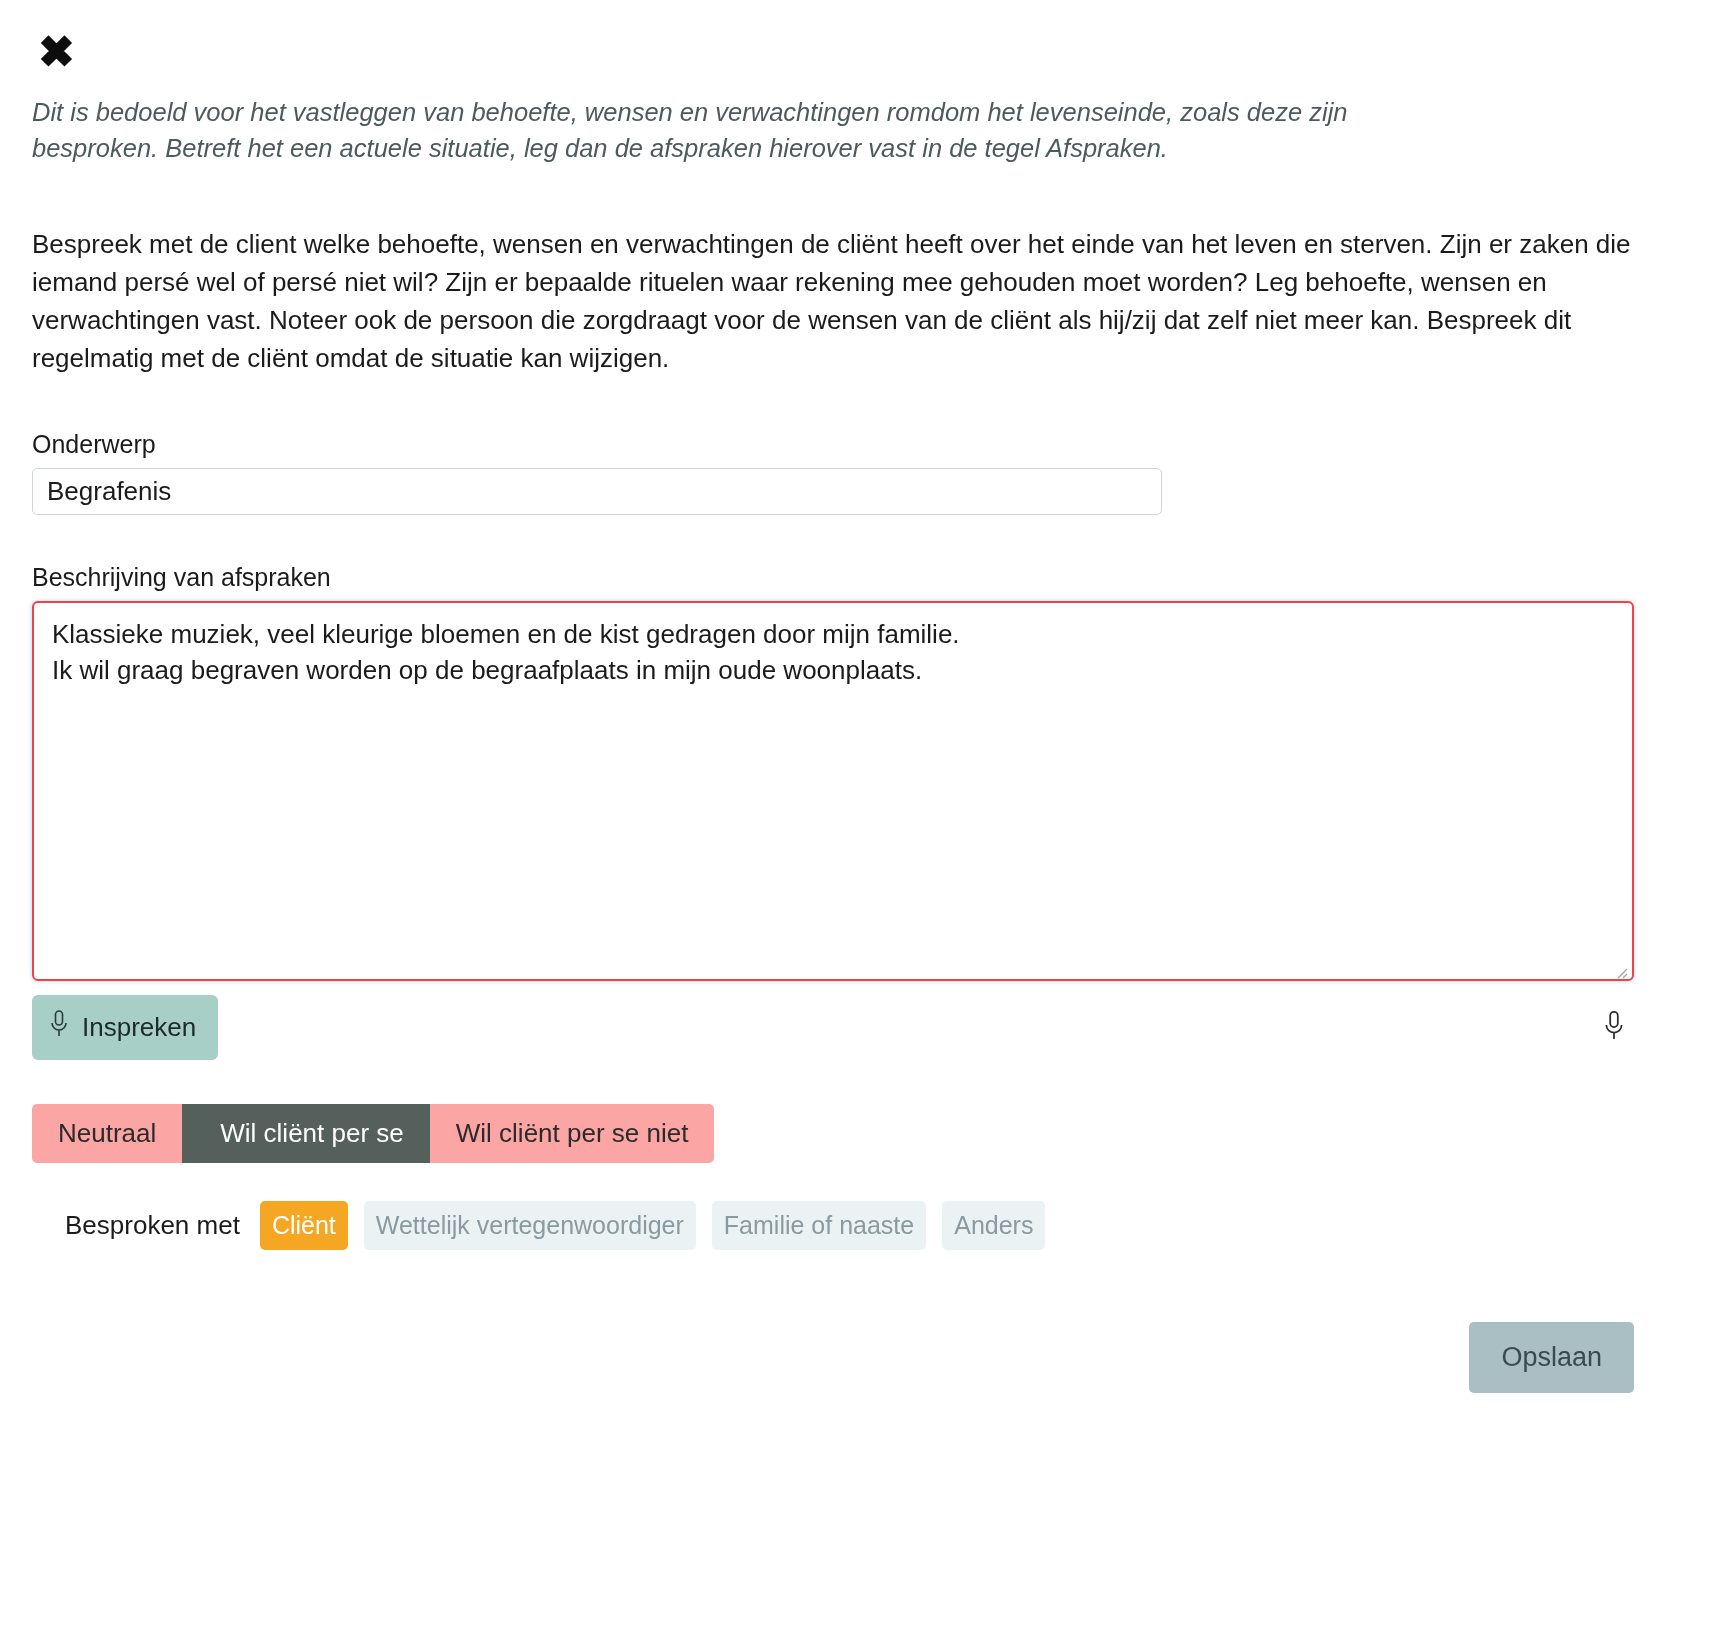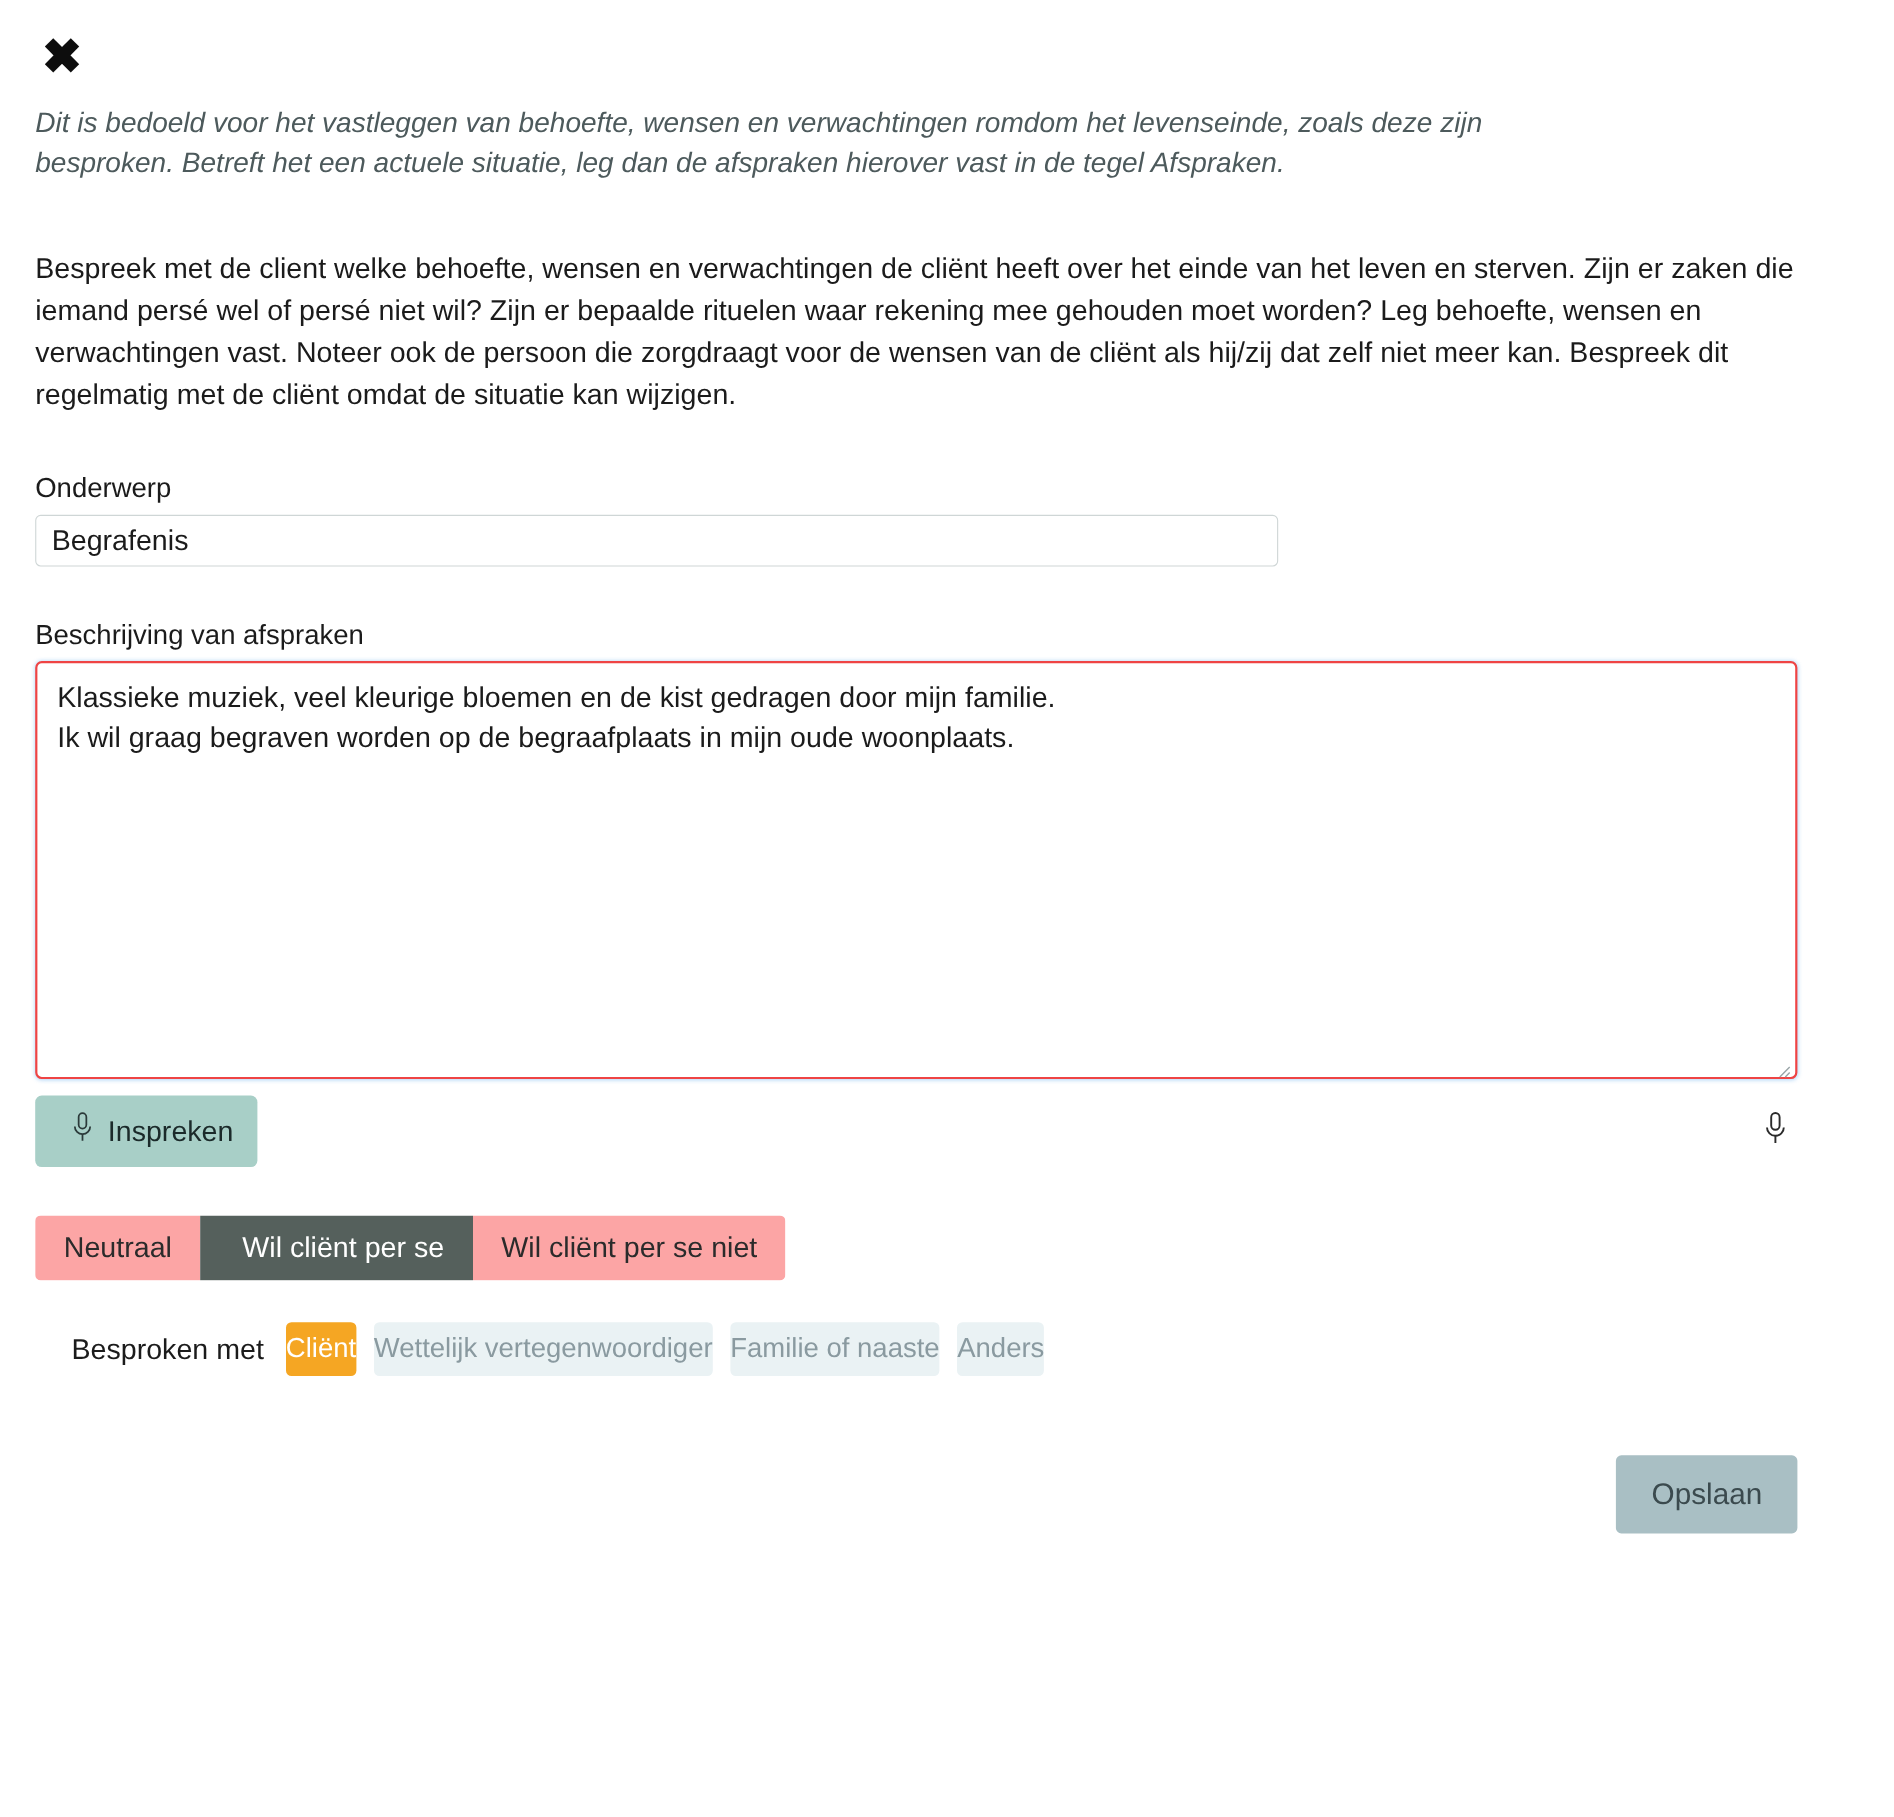--- a/index.html
+++ b/index.html
@@ -116,21 +116,21 @@
     margin-top: 10px;
   }
   .inspreken-btn {
     display: inline-flex;
     align-items: center;
     gap: 12px;
     background: #a8cfc7;
     color: #1b2a2a;
     border: none;
     border-radius: 6px;
-    padding: 14px 22px 14px 32px;
+    padding: 14px 22px 14px 16px;
     font-size: 26px;
     font-family: "Liberation Sans", sans-serif;
     cursor: pointer;
   }
   .mic-right {
     margin-right: 8px;
     cursor: pointer;
   }
   .segmented {
     display: inline-flex;
@@ -159,21 +159,21 @@
     margin-top: 38px;
     margin-left: 33px;
   }
   .discussed-label {
     font-size: 26px;
     color: #1b1b1b;
     margin-right: 4px;
   }
   .chip {
     font-size: 25px;
-    padding: 10px 0;
+    padding: 10px 12px;
     border-radius: 5px;
     border: none;
     background: #eaf2f4;
     color: #8a9aa0;
     font-family: "Liberation Sans", sans-serif;
     cursor: pointer;
   }
   .chip.active {
     background: #f5a623;
     color: #ffffff;

